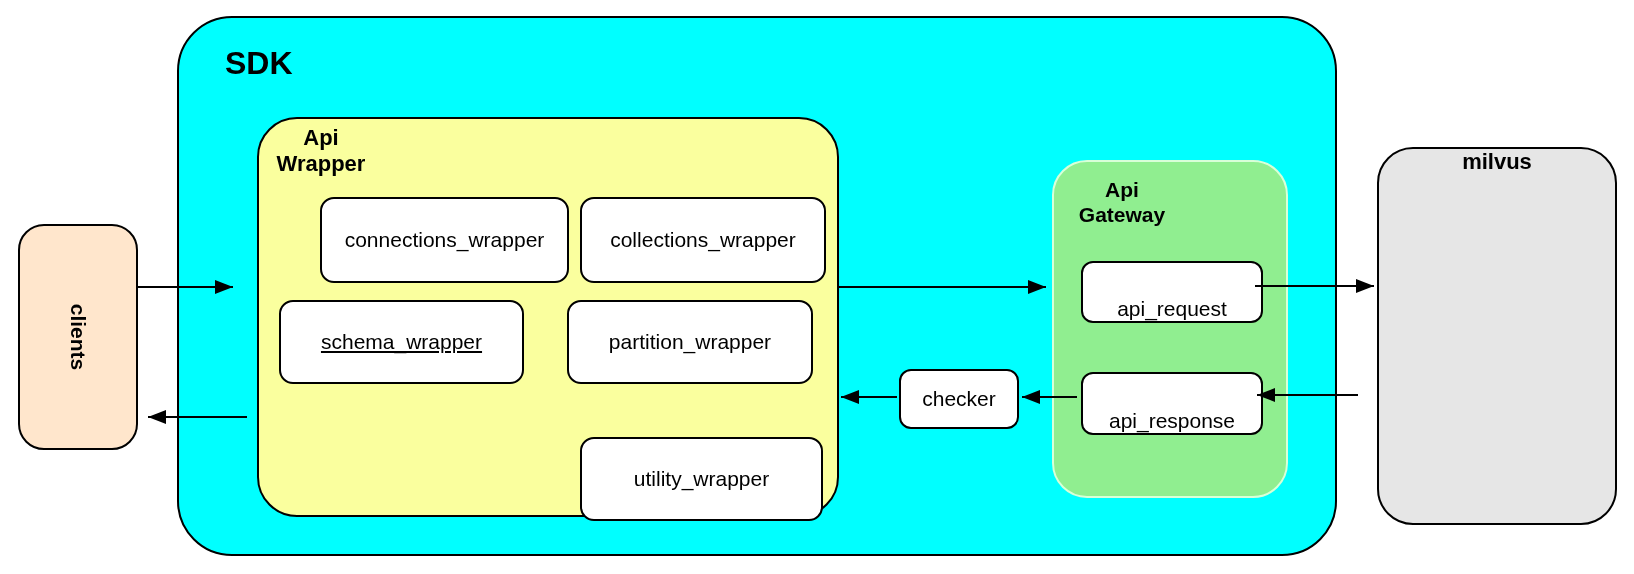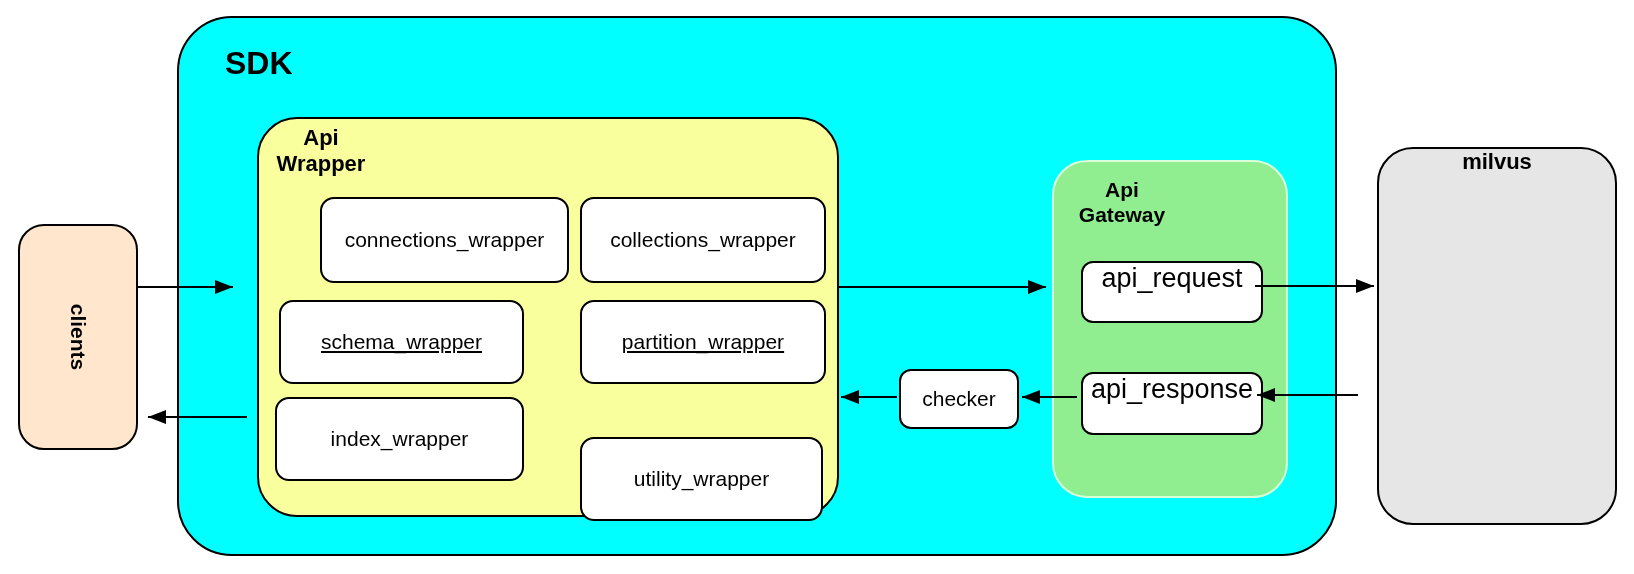--- a/index.html
+++ b/index.html
@@ -40,21 +40,21 @@
   }
   .wnode {
     position: absolute;
     background: #fff; border: 2px solid #000; border-radius: 14px;
     display: flex; align-items: center; justify-content: center;
     font-size: 21px; white-space: nowrap;
   }
   .wb-0 { left: 16px;  top: 78px;  width: 245px; height: 82px; margin-left: 45px; }
   .wb-1 { left: 321px; top: 78px;  width: 242px; height: 82px; }
   .wb-2 { left: 20px;  top: 181px; width: 241px; height: 80px; text-decoration: underline; }
-  .wb-3 { left: 321px; top: 181px; width: 242px; height: 80px; text-decoration: underline; }
+  .wb-3 { left: 308px; top: 181px; width: 242px; height: 80px; }
   .wb-4 { left: 16px;  top: 278px; width: 245px; height: 80px; }
   .wb-5 { left: 321px; top: 278px; width: 239px; height: 80px; margin-top: 40px; }
 
   
   .checker {
     left: 720px; top: 351px; width: 120px; height: 60px;
     background: #fff; border: 2px solid #000; border-radius: 12px;
     display: flex; align-items: center; justify-content: center;
     font-size: 21px;
   }
@@ -67,22 +67,22 @@
     border-radius: 35px;
   }
   .gateway-title {
     position: absolute; left: 12px; top: 16px; width: 112px;
     text-align: center; font-weight: bold; font-size: 21px;
     line-height: 1.18; white-space: pre-line;
   }
   .gnode {
     position: absolute; left: 27px; width: 178px;
     background: #fff; border: 2px solid #000; border-radius: 12px;
-    display: flex; align-items: flex-start; justify-content: center;
-    font-size: 27px; white-space: nowrap;
+    display: flex; align-items: flex-end; justify-content: center;
+    font-size: 21px; white-space: nowrap;
   }
   .gn-0 { top: 99px;  height: 58px; }
   .gn-1 { top: 210px; height: 59px; }
 
   
   .clients {
     left: 18px; top: 224px; width: 120px; height: 226px;
     background: #FFE6CC; border: 2px solid #000; border-radius: 26px;
     display: flex; align-items: center; justify-content: center;
   }
@@ -128,23 +128,20 @@
       </div>
       <div class="wnode wb-1">
         <span>collections_wrapper</span>
       </div>
       <div class="wnode wb-2">
         <span>schema_wrapper</span>
       </div>
       <div class="wnode wb-3">
         <span>partition_wrapper</span>
       </div>
-      <div class="wnode wb-4">
-        <span>index_wrapper</span>
-      </div>
       <div class="wnode wb-5">
         <span>utility_wrapper</span>
       </div>
     </div>
 
     <div class="abs checker">
       <span>checker</span>
     </div>
 
     <div class="abs gateway">

